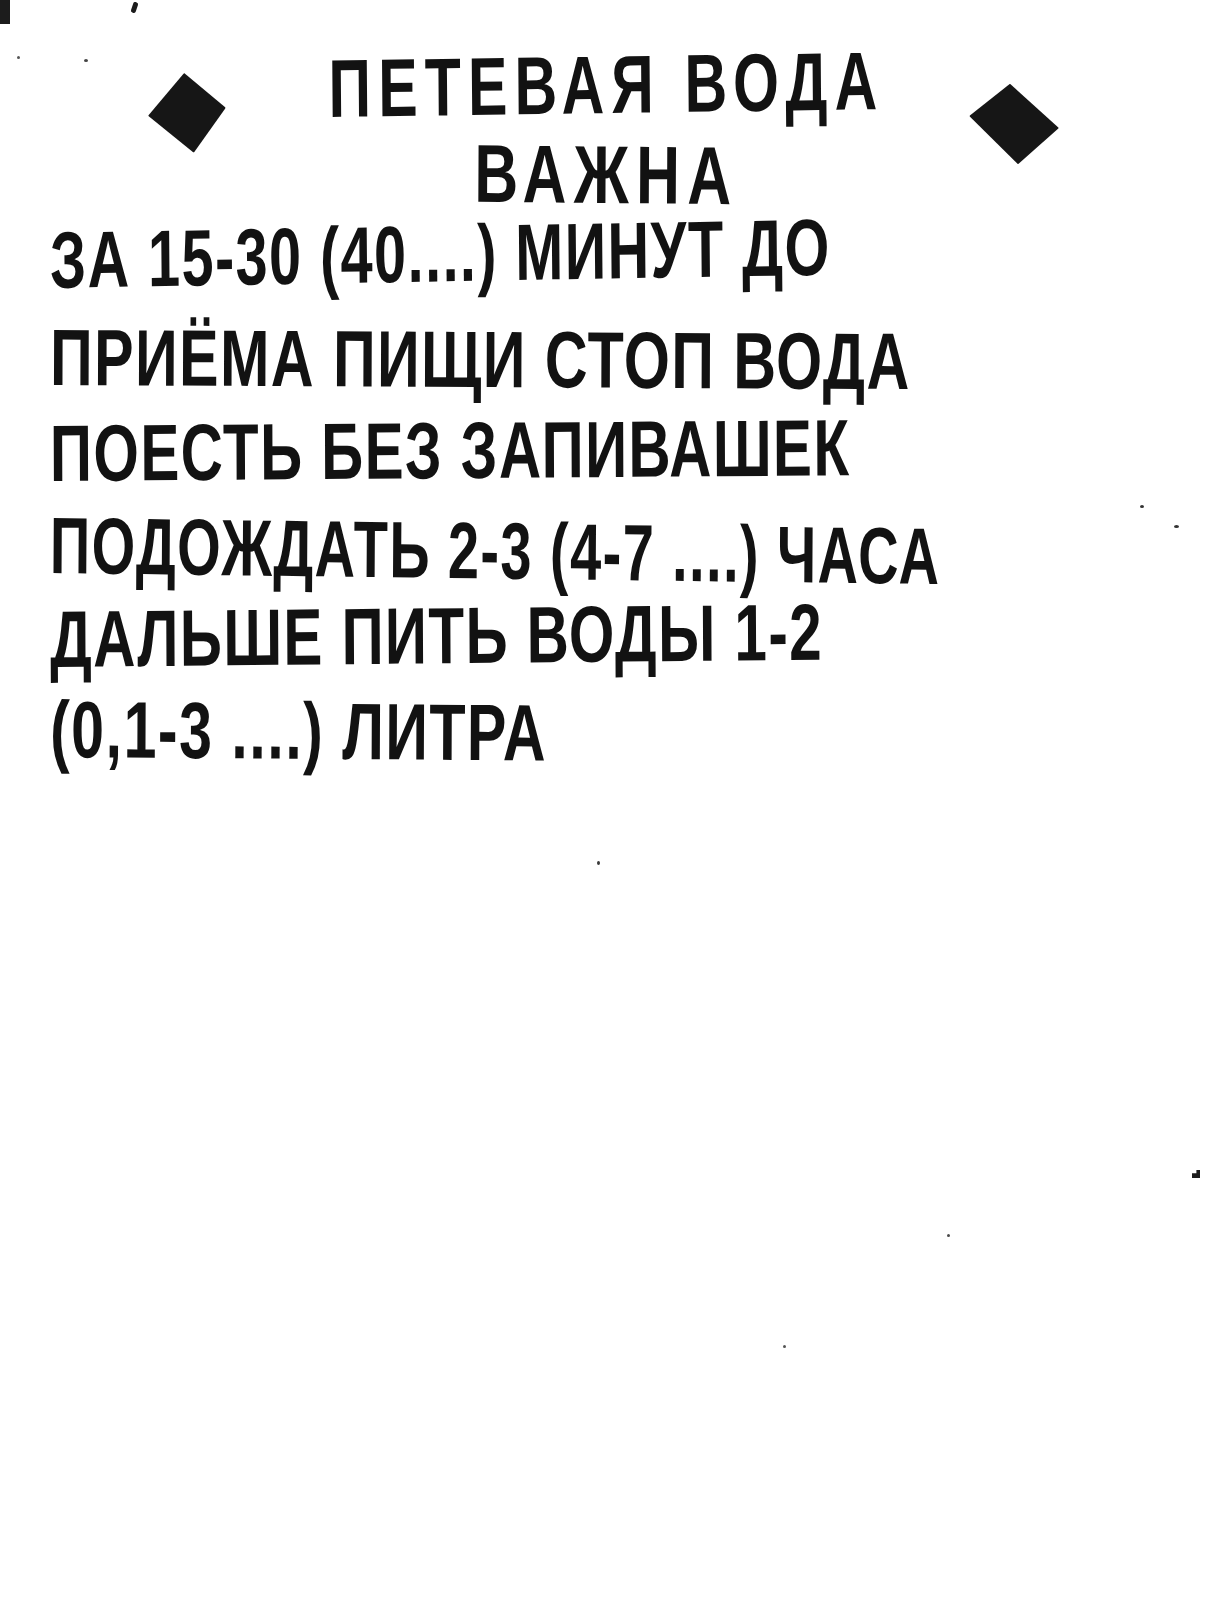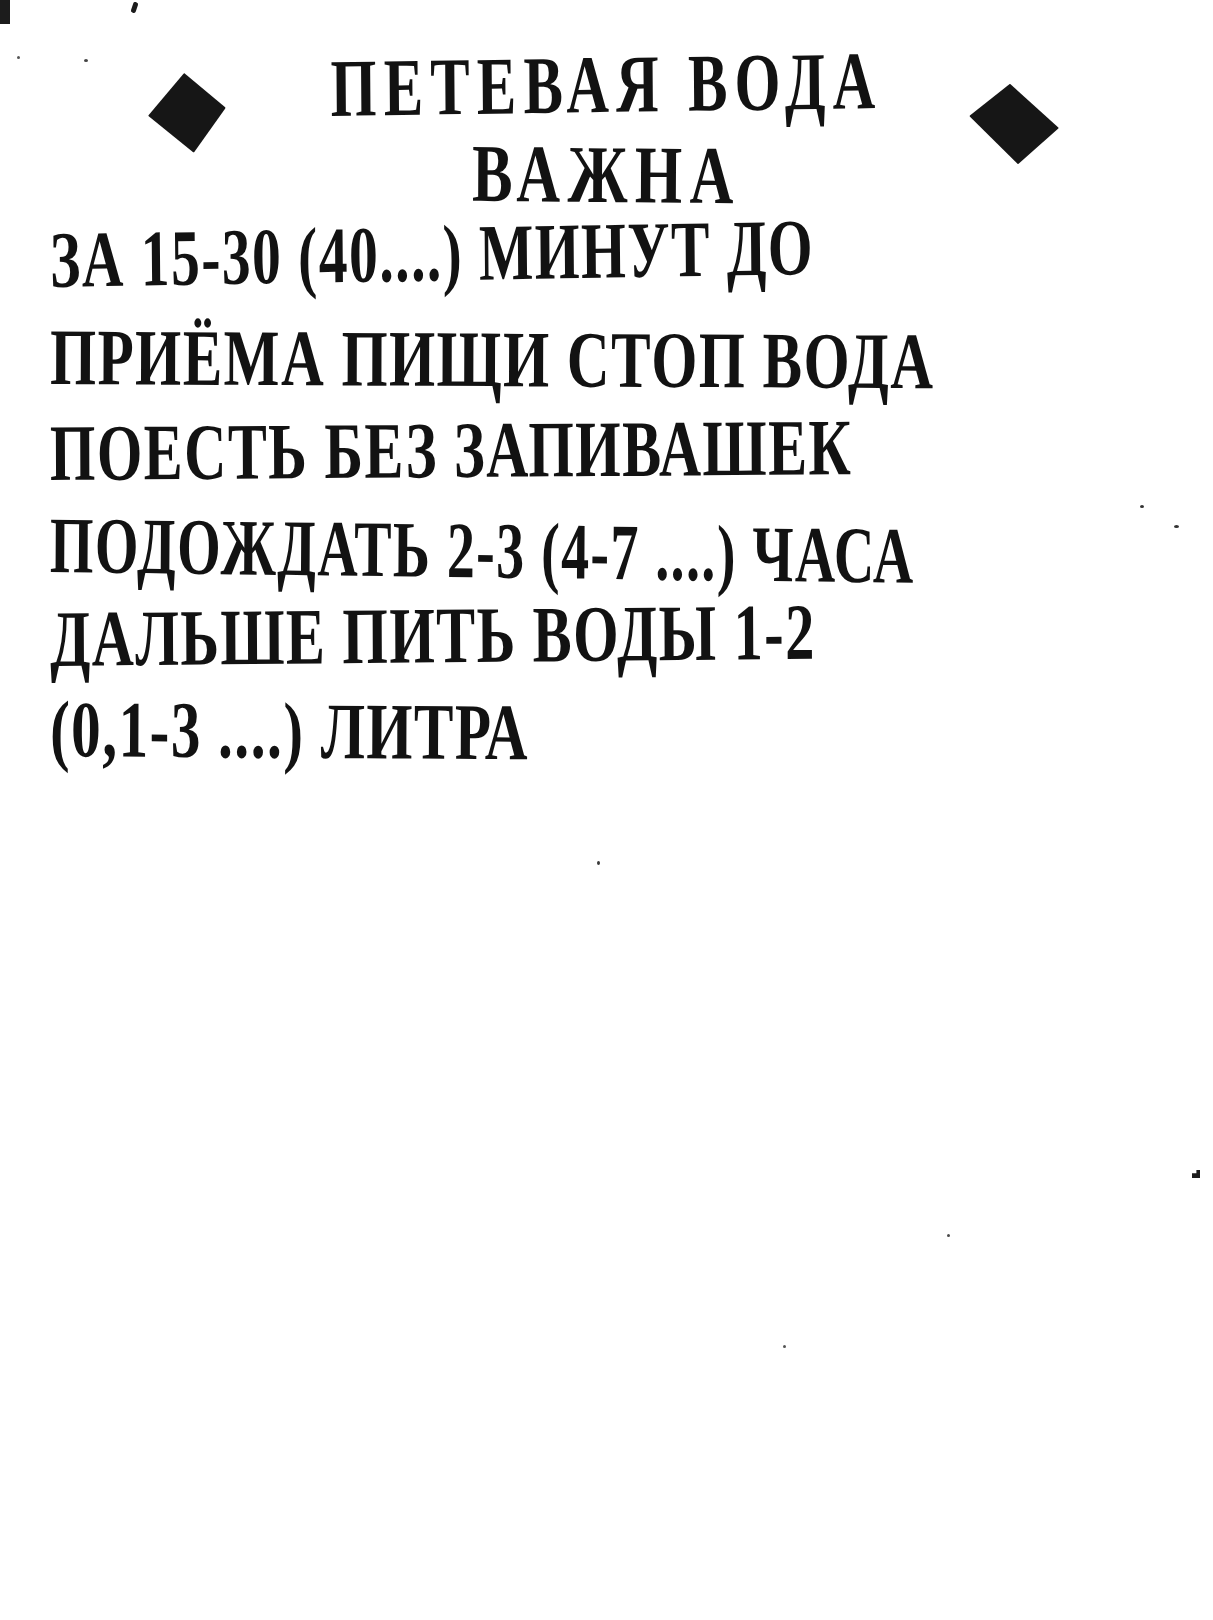--- a/index.html
+++ b/index.html
@@ -6,21 +6,21 @@
     margin: 0;
     padding: 0;
     background: #e8e8e8;
   }
   .sheet {
     position: relative;
     width: 1213px;
     height: 1620px;
     background: #ffffff;
     overflow: hidden;
-    font-family: Liberation Serif, serif;
+    font-family: Liberation Sans, sans-serif;
     color: #111111;
   }
 
   
   .hw {
     font-weight: bold;
     color: #121212;
     white-space: nowrap;
     letter-spacing: 2px;
   }

